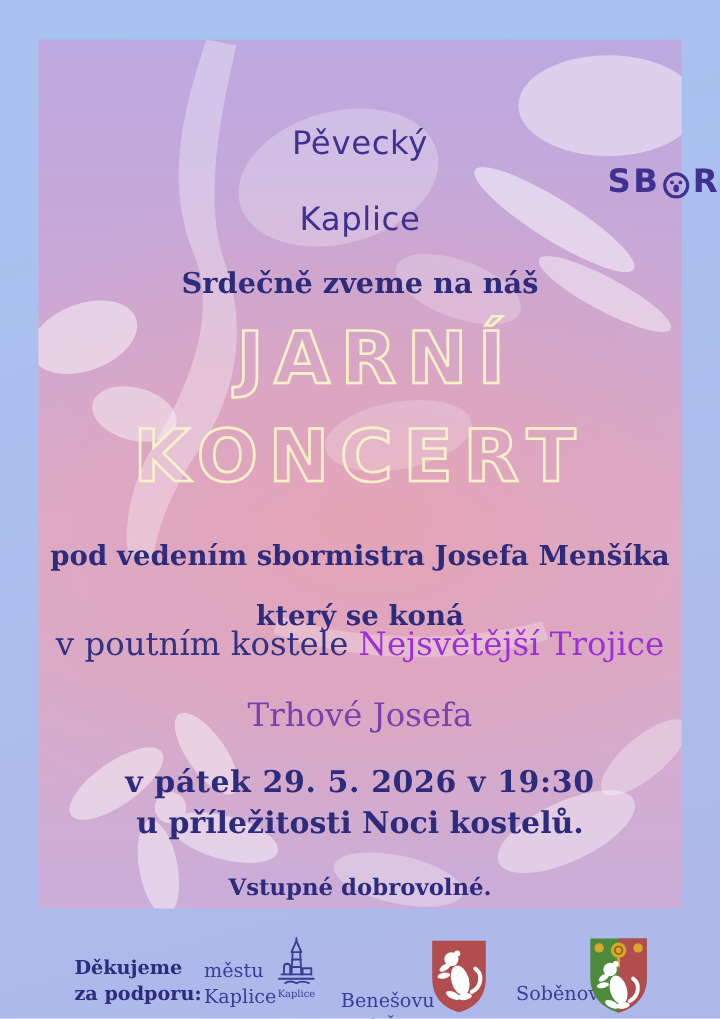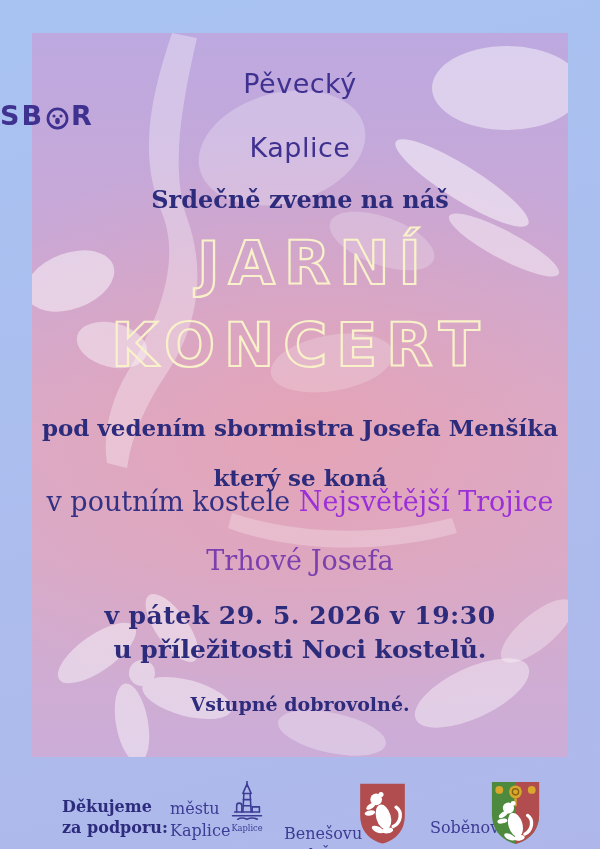--- a/index.html
+++ b/index.html
@@ -14,24 +14,24 @@
     position:relative;width:600px;height:849px;overflow:hidden;
     background:linear-gradient(165deg,var(--bg-blue-top) 0%,#abbeee 45%,var(--bg-blue-bottom) 100%);
   }
   .art-panel{
     position:absolute;left:32px;top:33px;width:536px;height:724px;
     background:
       radial-gradient(ellipse 75% 40% at 52% 55%, rgba(235,160,172,0.65), rgba(235,160,172,0) 100%),
       linear-gradient(180deg,#bda9e0 0%,#c9a8d6 28%,#d9abca 55%,#d7abca 72%,#cbadd8 100%);
   }
   .flower-art{position:absolute;inset:0;width:100%;height:100%;}
-  .txt{position:absolute;left:0;right:0;text-align:center;}
+  .txt{position:absolute;left:0;right:0;text-align:center;margin-top:36px;}
   .logo-block{top:68px;color:var(--logo-indigo);font-family:"DejaVu Sans",sans-serif;
     font-size:27px;line-height:32px;letter-spacing:0.5px;}
-  .logo-sbor{display:flex;justify-content:flex-start;align-items:center;letter-spacing:2px;font-weight:bold;}
+  .logo-sbor{display:flex;justify-content:flex-end;align-items:center;letter-spacing:2px;font-weight:bold;}
   .face-o{width:25px;height:25px;margin:0 1px;position:relative;top:2px;}
   .intro{top:185px;font-size:24px;font-weight:bold;color:var(--navy);}
   .big-title{font-family:"DejaVu Sans",sans-serif;font-weight:800;font-size:60px;
     letter-spacing:9px;color:transparent;-webkit-text-fill-color:transparent;
     -webkit-text-stroke:2.2px var(--cream);line-height:1;}
   .title1{top:233px;padding-left:27px;}
   .title2{top:315px;}
   .conductor{top:414px;font-size:23px;font-weight:bold;color:var(--navy);}
   .takes-place{top:464px;font-size:23px;font-weight:bold;color:var(--navy);}
   .venue1{top:486px;font-size:27px;color:#333184;}

